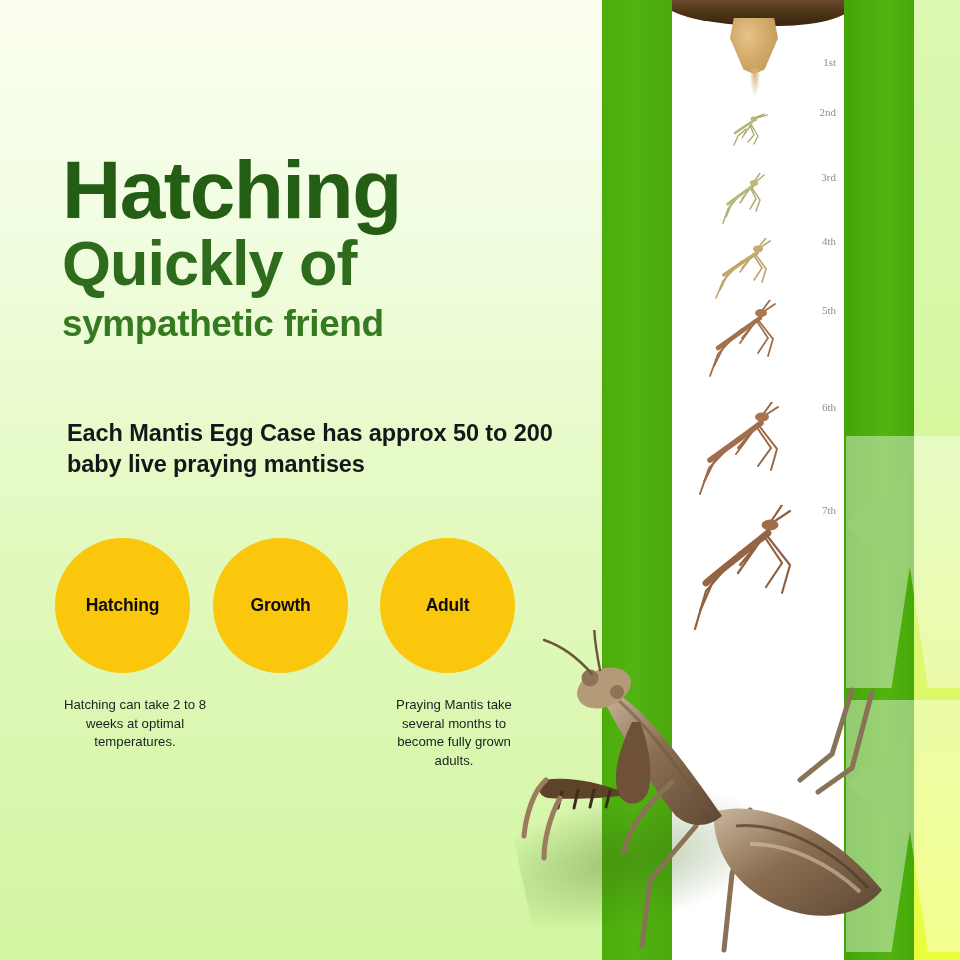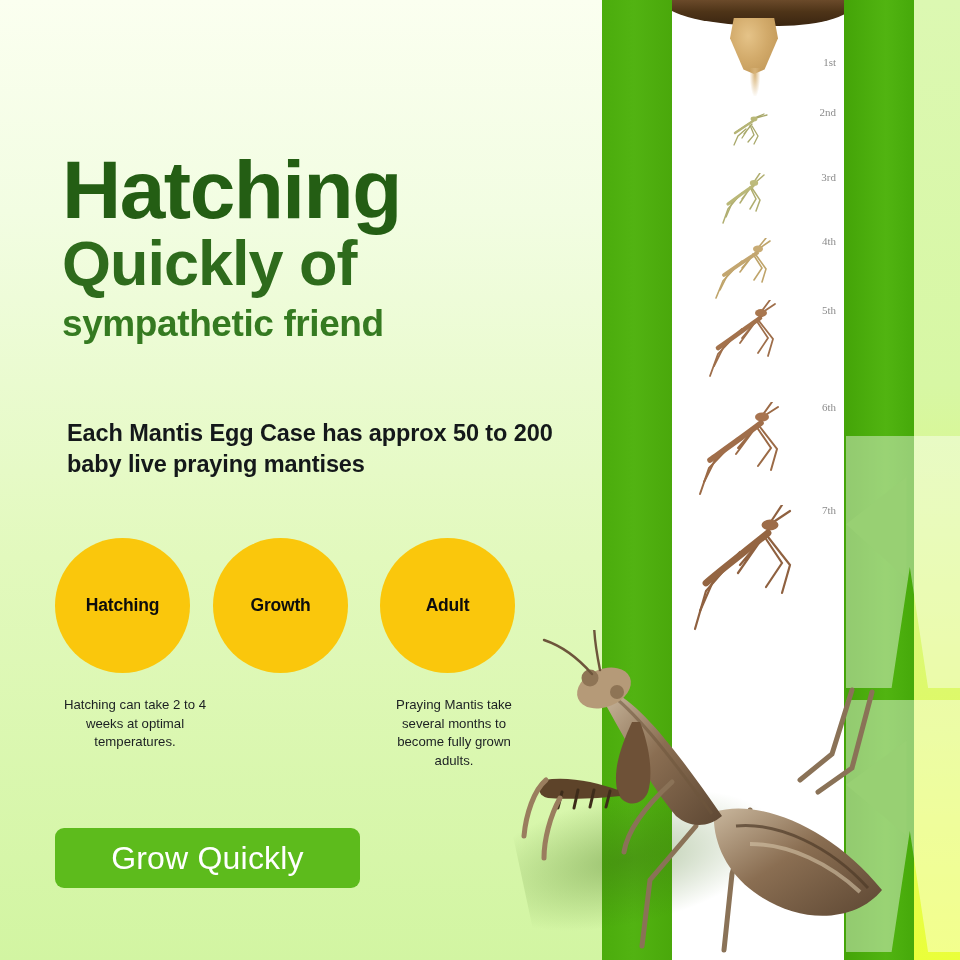--- a/index.html
+++ b/index.html
@@ -276,27 +276,24 @@
     </div>
     <div class="stage stage-1">
       <span class="stage-label">Growth</span>
     </div>
     <div class="stage stage-2">
       <span class="stage-label">Adult</span>
     </div>
   </div>
 
   <div class="captions">
-    <div class="cap cap-0">Hatching can take 2 to 4 weeks at optimal temperatures.</div>
+    <div class="cap cap-0">Hatching can take 2 to 8 weeks at optimal temperatures.</div>
     <div class="cap cap-2">Praying Mantis take several months to become fully grown adults.</div>
   </div>
 
-  <button class="cta">
-    <span class="cta-label">Grow Quickly</span>
-  </button>
 
   <div class="mantis-shadow"></div>
   <div class="big-mantis">
     <svg width="420" height="330" viewBox="0 0 420 330">
       <defs>
         <linearGradient id="bodyg" x1="0" y1="0" x2="1" y2="1">
           <stop offset="0%" stop-color="#c9b79d"></stop>
           <stop offset="45%" stop-color="#8a6e52"></stop>
           <stop offset="100%" stop-color="#5d4733"></stop>
         </linearGradient>

